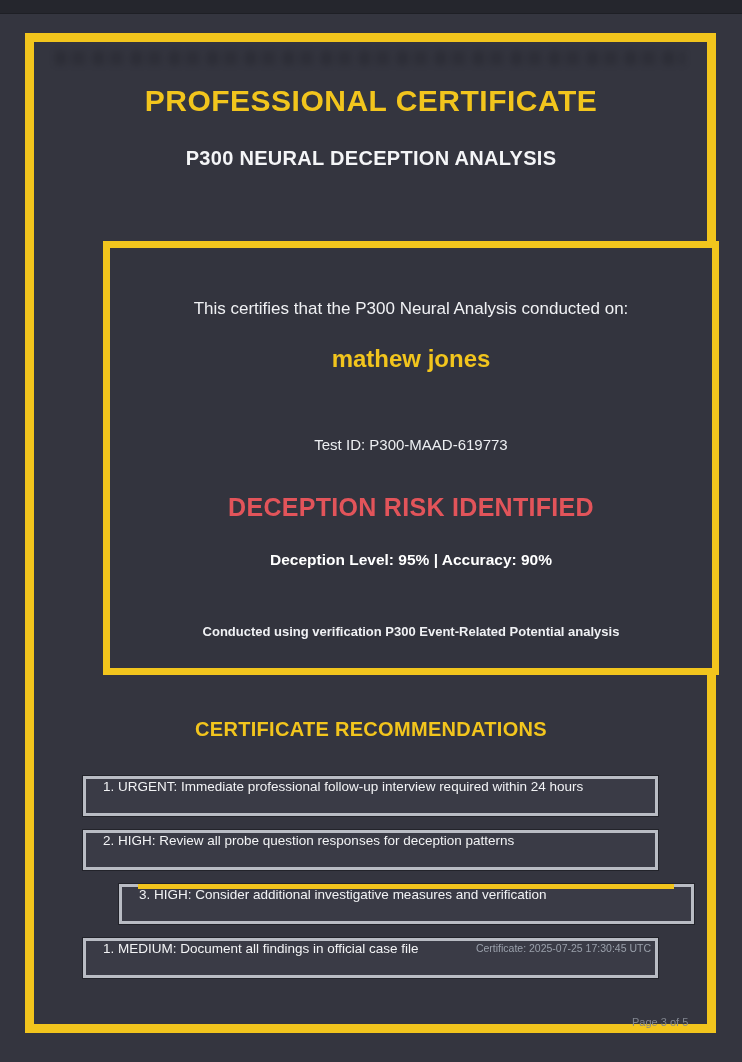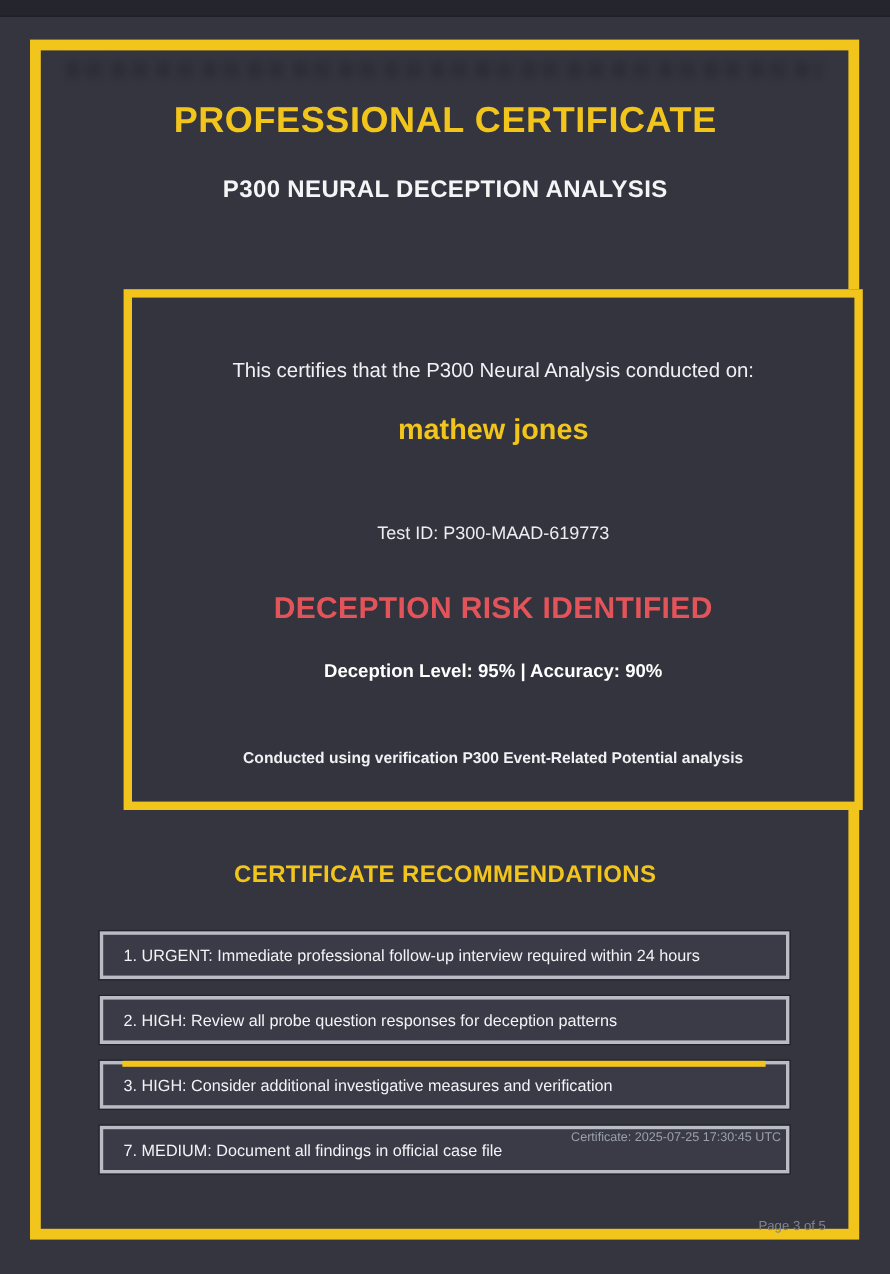--- a/index.html
+++ b/index.html
@@ -70,27 +70,27 @@
     position:absolute;left:0;top:718px;width:742px;
     text-align:center;color:var(--yellow);
     font-size:20px;font-weight:bold;letter-spacing:.3px;
   }
   .rec-box{
     position:absolute;left:83px;width:575px;height:40px;
     border:3px solid var(--frame-gray);
     outline:1px solid #22232a;
     box-sizing:border-box;
     background:var(--box-bg);
-    display:flex;align-items:center;
+    display:flex;align-items:flex-start;
     padding-left:17px;
     color:#f2f3f5;font-size:13.5px;
   }
   .rec-box-1{top:776px;}
   .rec-box-2{top:830px;}
-  .rec-box-3{top:884px;}
+  .rec-box-3{top:884px;margin-left:36px;}
   .rec-box-4{top:938px;}
   .rec-yellow-strip{
     position:absolute;top:-3px;left:16px;right:17px;height:5px;
     background:var(--yellow);z-index:2;
   }
   .cert-stamp{
     position:absolute;top:1px;right:4px;
     color:var(--muted);font-size:10.5px;
     z-index:2;
   }
@@ -130,17 +130,17 @@
 <div class="rec-box rec-box-2">
   <span>2. HIGH: Review all probe question responses for deception patterns</span>
 </div>
 
 <div class="rec-box rec-box-3">
   <div class="rec-yellow-strip"></div>
   <span>3. HIGH: Consider additional investigative measures and verification</span>
 </div>
 
 <div class="rec-box rec-box-4">
-  <span>7. MEDIUM: Document all findings in official case file</span>
+  <span>1. MEDIUM: Document all findings in official case file</span>
   <span class="cert-stamp">Certificate: 2025-07-25 17:30:45 UTC</span>
 </div>
 
 <div class="page-footer">Page 3 of 5</div>
 
 </body></html>

